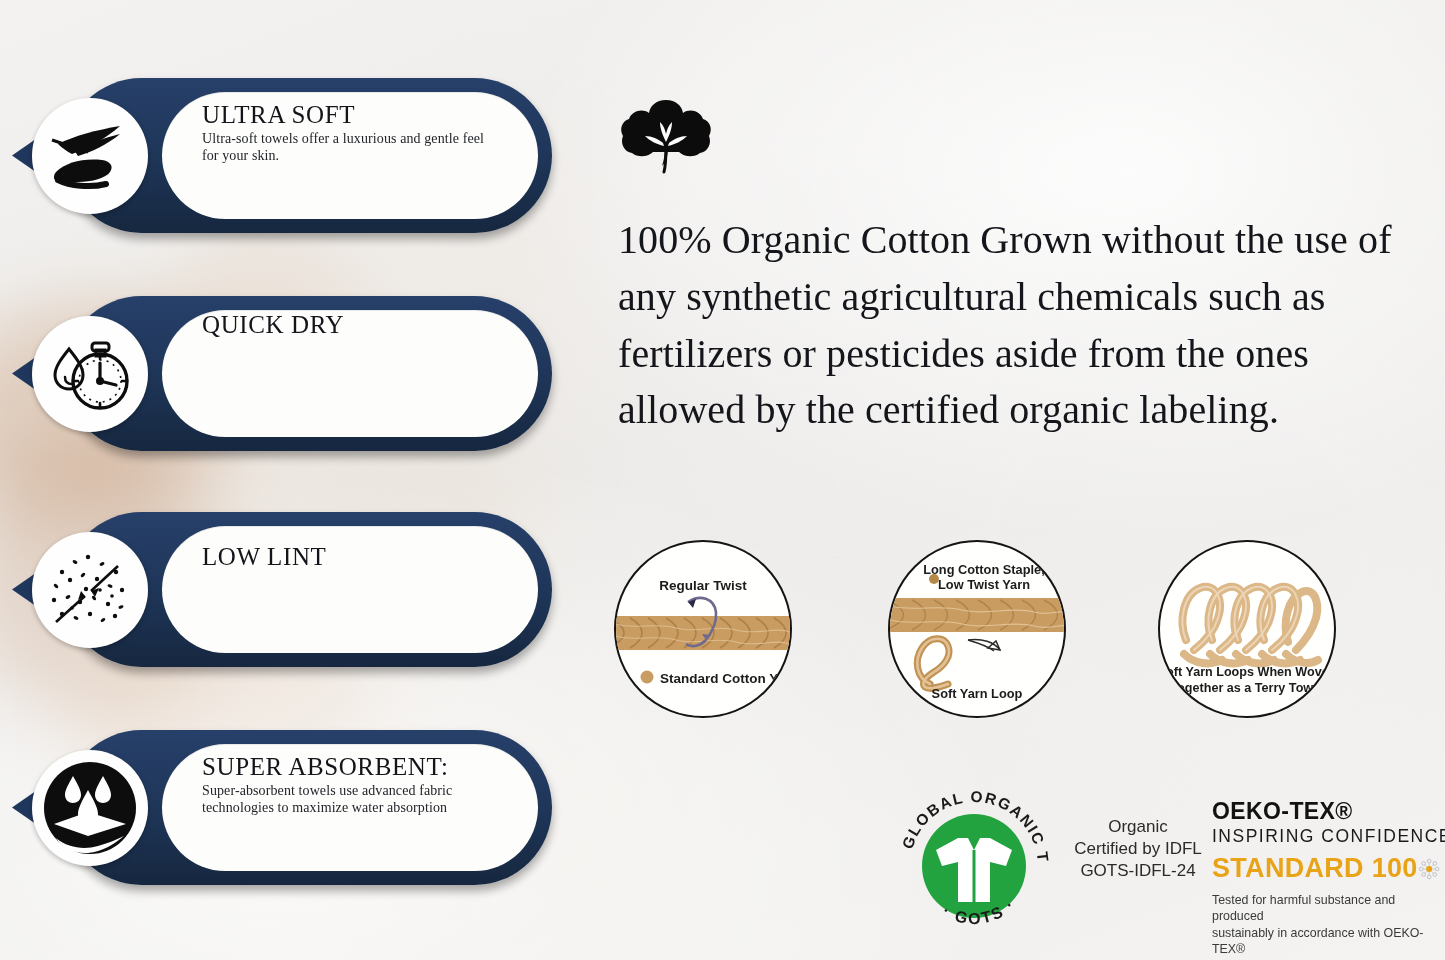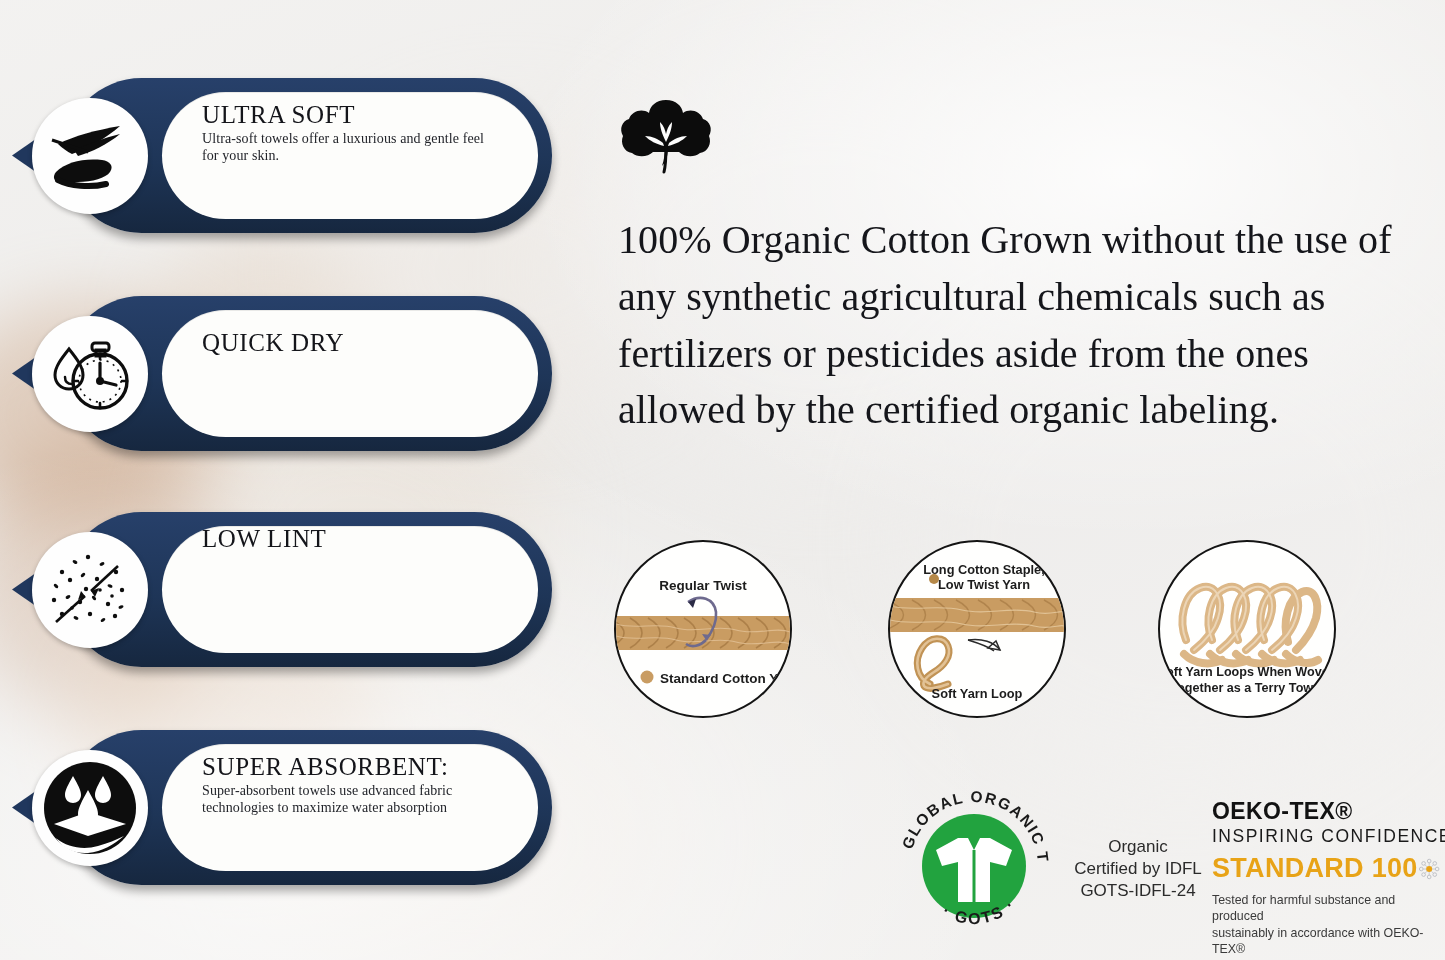--- a/index.html
+++ b/index.html
@@ -81,21 +81,21 @@
   .yarncircle{
     position:absolute;width:174px;height:174px;border-radius:50%;
     background:#fffffe;border:2.5px solid #141414;overflow:hidden;
   }
   .yarncircle svg{display:block;}
 
   
   .certs{position:absolute;left:0;top:780px;width:845px;height:180px;}
   .gots{position:absolute;left:292px;top:4px;width:164px;height:164px;}
   .certtext{
-    position:absolute;left:462px;top:56px;width:152px;text-align:center;
+    position:absolute;left:462px;top:36px;width:152px;text-align:center;
     font-family:"Liberation Sans", sans-serif;
     font-size:17px;line-height:1.28;color:#2b2b2b;
   }
   .oeko{position:absolute;left:612px;top:20px;width:228px;}
   .oeko .o1{
     font-family:"Liberation Sans", sans-serif;font-weight:bold;
     font-size:23px;letter-spacing:.4px;color:#121212;line-height:1.02;white-space:nowrap;
   }
   .oeko .o2{
     font-family:"Liberation Sans", sans-serif;
@@ -146,21 +146,21 @@
           <path d="M8 30 L44 42" stroke="#0d0d0d" stroke-width="3" fill="none"></path>
           <path d="M12 62 C22 52 40 48 58 50 C66 51 70 56 66 62 C62 68 48 72 34 72 L16 72 C10 72 8 67 12 62 Z" fill="#0d0d0d"></path>
           <path d="M14 70 C26 76 46 78 62 74" stroke="#0d0d0d" stroke-width="6" fill="none" stroke-linecap="round"></path>
         </svg>
       </div>
     </div>
 
     <div class="badge" style="top:296px;">
       <div class="tail"></div>
       <div class="pill"></div>
-      <div class="inner" style="top:14px;height:127px;padding-top:20px;">
+      <div class="inner" style="top:14px;height:127px;padding-top:2px;">
         <div class="title">QUICK DRY</div>
       </div>
       <div class="iconwrap">
         <svg width="94" height="94" viewBox="0 0 94 94">
           <path d="M26 22 C34 32 40 40 40 48 C40 56 34 62 26 62 C18 62 12 56 12 48 C12 40 18 32 26 22 Z" fill="none" stroke="#0d0d0d" stroke-width="3"></path>
           <path d="M22 50 C22 55 25 57 29 57" fill="none" stroke="#0d0d0d" stroke-width="2.5" stroke-linecap="round"></path>
           <circle cx="57" cy="54" r="27" fill="none" stroke="#0d0d0d" stroke-width="3.4"></circle>
           <circle cx="57" cy="54" r="21" fill="none" stroke="#0d0d0d" stroke-width="1.6" stroke-dasharray="2 5"></circle>
           <rect x="49" y="16" width="17" height="8" rx="3" fill="none" stroke="#0d0d0d" stroke-width="3"></rect>
           <rect x="53" y="23" width="9" height="6" fill="none" stroke="#0d0d0d" stroke-width="3"></rect>
@@ -168,21 +168,21 @@
           <path d="M57 54 L57 36" stroke="#0d0d0d" stroke-width="3.2" stroke-linecap="round"></path>
           <path d="M57 54 L73 58" stroke="#0d0d0d" stroke-width="3.2" stroke-linecap="round"></path>
           <path d="M57 27 L57 32 M84 54 L79 54 M57 81 L57 76 M30 54 L35 54" stroke="#0d0d0d" stroke-width="2.6" stroke-linecap="round"></path>
         </svg>
       </div>
     </div>
 
     <div class="badge" style="top:512px;">
       <div class="tail"></div>
       <div class="pill"></div>
-      <div class="inner" style="top:14px;height:127px;padding-top:0;">
+      <div class="inner" style="top:14px;height:127px;padding-top:18px;">
         <div class="title">LOW LINT</div>
       </div>
       <div class="iconwrap">
         <svg width="96" height="96" viewBox="0 0 96 96">
           <g fill="#0d0d0d">
             <ellipse cx="20" cy="30" rx="2.2" ry="2.2"></ellipse>
               <ellipse cx="33" cy="20" rx="2.6" ry="1.6" transform="rotate(30 33 20)"></ellipse>
             <ellipse cx="46" cy="15" rx="2.2" ry="2.2"></ellipse>
               <ellipse cx="60" cy="22" rx="2.6" ry="1.6" transform="rotate(-25 60 22)"></ellipse>
             <ellipse cx="74" cy="30" rx="2.2" ry="2.2"></ellipse>

